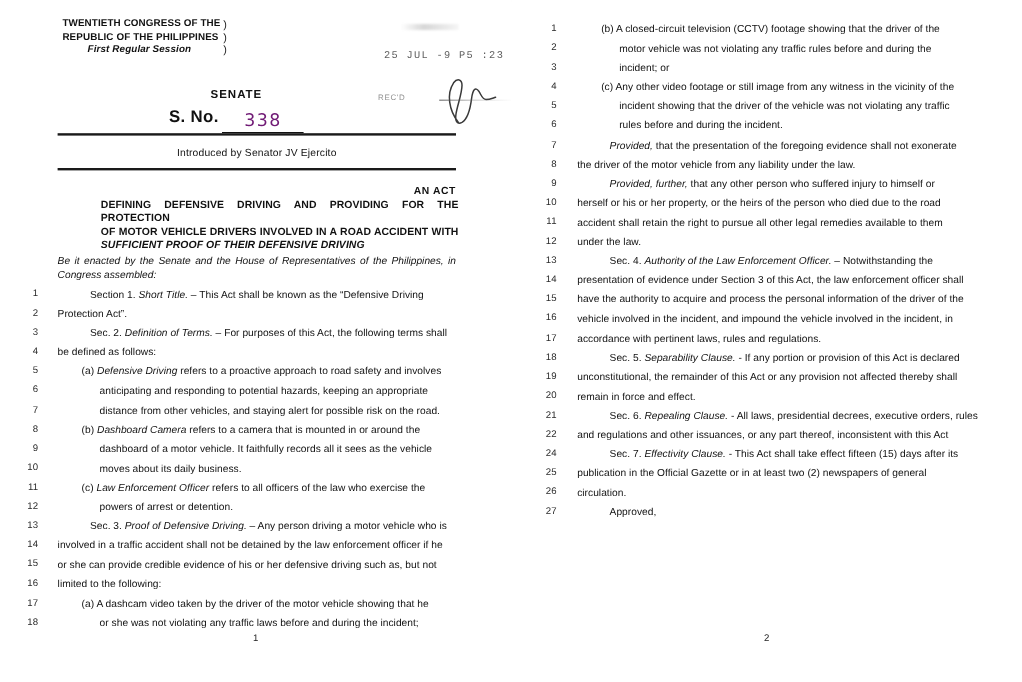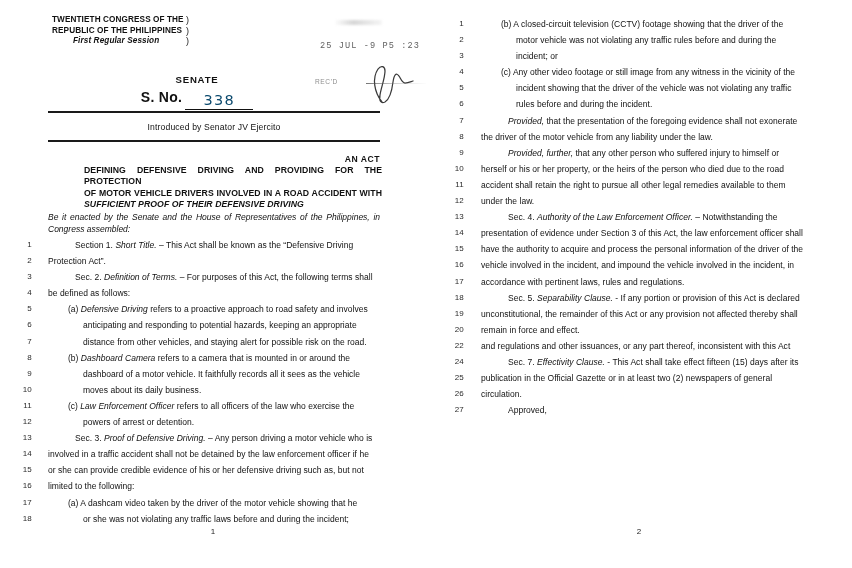--- a/index.html
+++ b/index.html
@@ -120,21 +120,21 @@
     font-size: 14px;
     font-weight: bold;
     letter-spacing: 0.3px;
     vertical-align: 3px;
   }
   .sno-value {
     display: inline-block;
     min-width: 56px;
     font-size: 14.5px;
     letter-spacing: 1.2px;
-    color: #0c4a6e;
+    color: #701a75;
     border-bottom: 1.4px solid #111;
     padding: 0 6px 1px 6px;
     margin-left: 3px;
     text-align: center;
     font-family: "DejaVu Sans", sans-serif;
     font-weight: 400;
   }
 
   .rule {
     position: absolute;
@@ -464,20 +464,24 @@
       </div>
       <div class="bline">
         <span class="bnum">19</span>
         <span class="btext i0"><span>unconstitutional, the remainder of this Act or any provision not affected thereby shall</span></span>
       </div>
       <div class="bline">
         <span class="bnum">20</span>
         <span class="btext i0"><span>remain in force and effect.</span></span>
       </div>
       <div class="bline">
+        <span class="bnum">21</span>
+        <span class="btext i1"><span>Sec. 6. </span><span class="it">Repealing Clause.</span><span> - All laws, presidential decrees, executive orders, rules</span></span>
+      </div>
+      <div class="bline">
         <span class="bnum">22</span>
         <span class="btext i0"><span>and regulations and other issuances, or any part thereof, inconsistent with this Act</span></span>
       </div>
       <div class="bline">
         <span class="bnum">24</span>
         <span class="btext i1"><span>Sec. 7. </span><span class="it">Effectivity Clause.</span><span> - This Act shall take effect fifteen (15) days after its</span></span>
       </div>
       <div class="bline">
         <span class="bnum">25</span>
         <span class="btext i0"><span>publication  in  the  Official  Gazette  or  in  at  least  two  (2)  newspapers  of  general</span></span>

